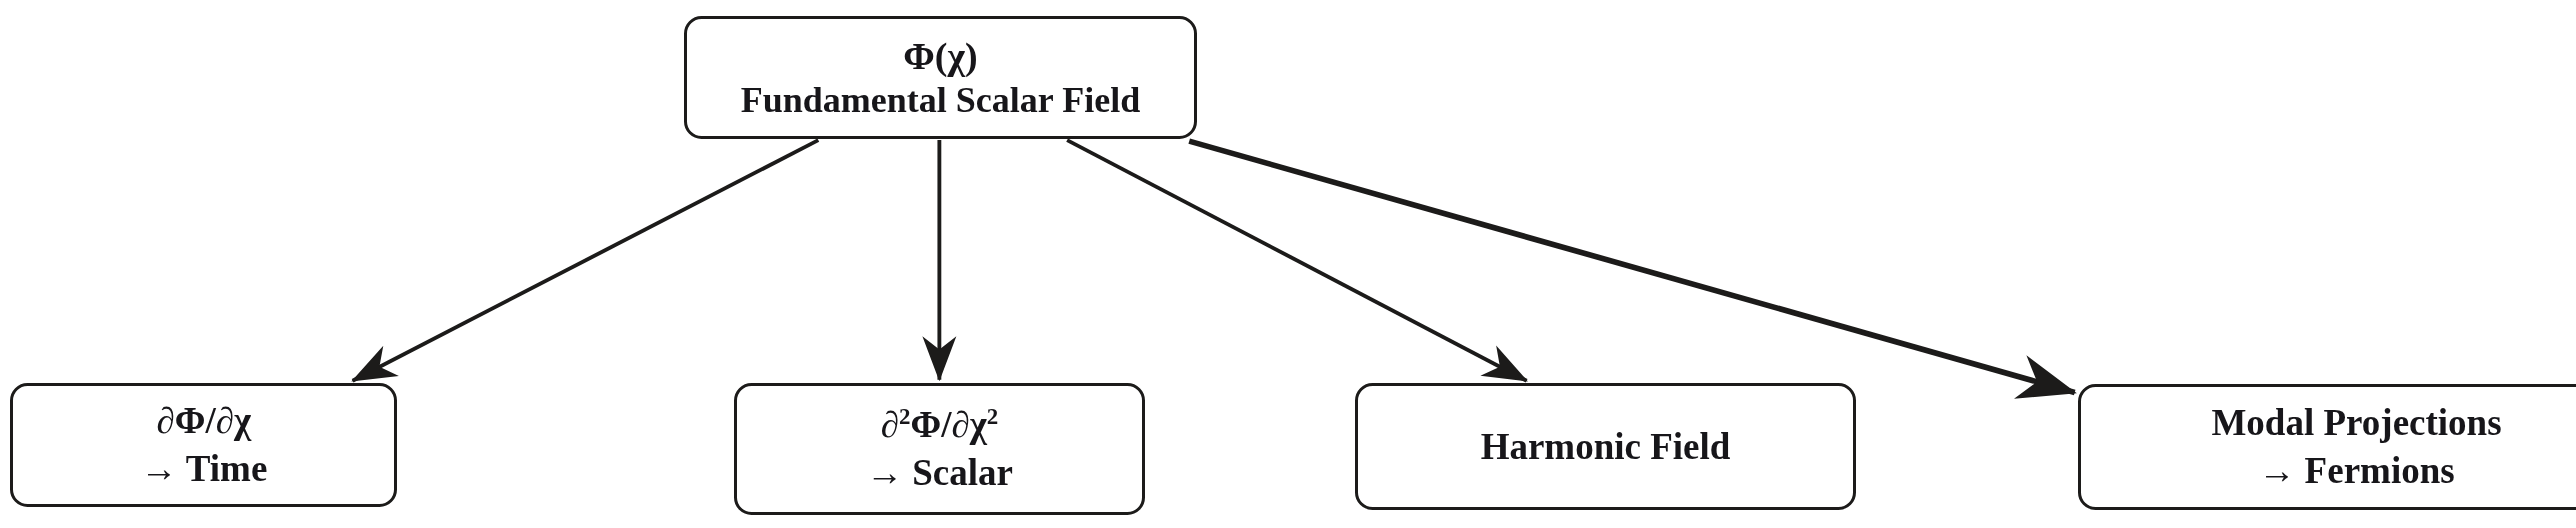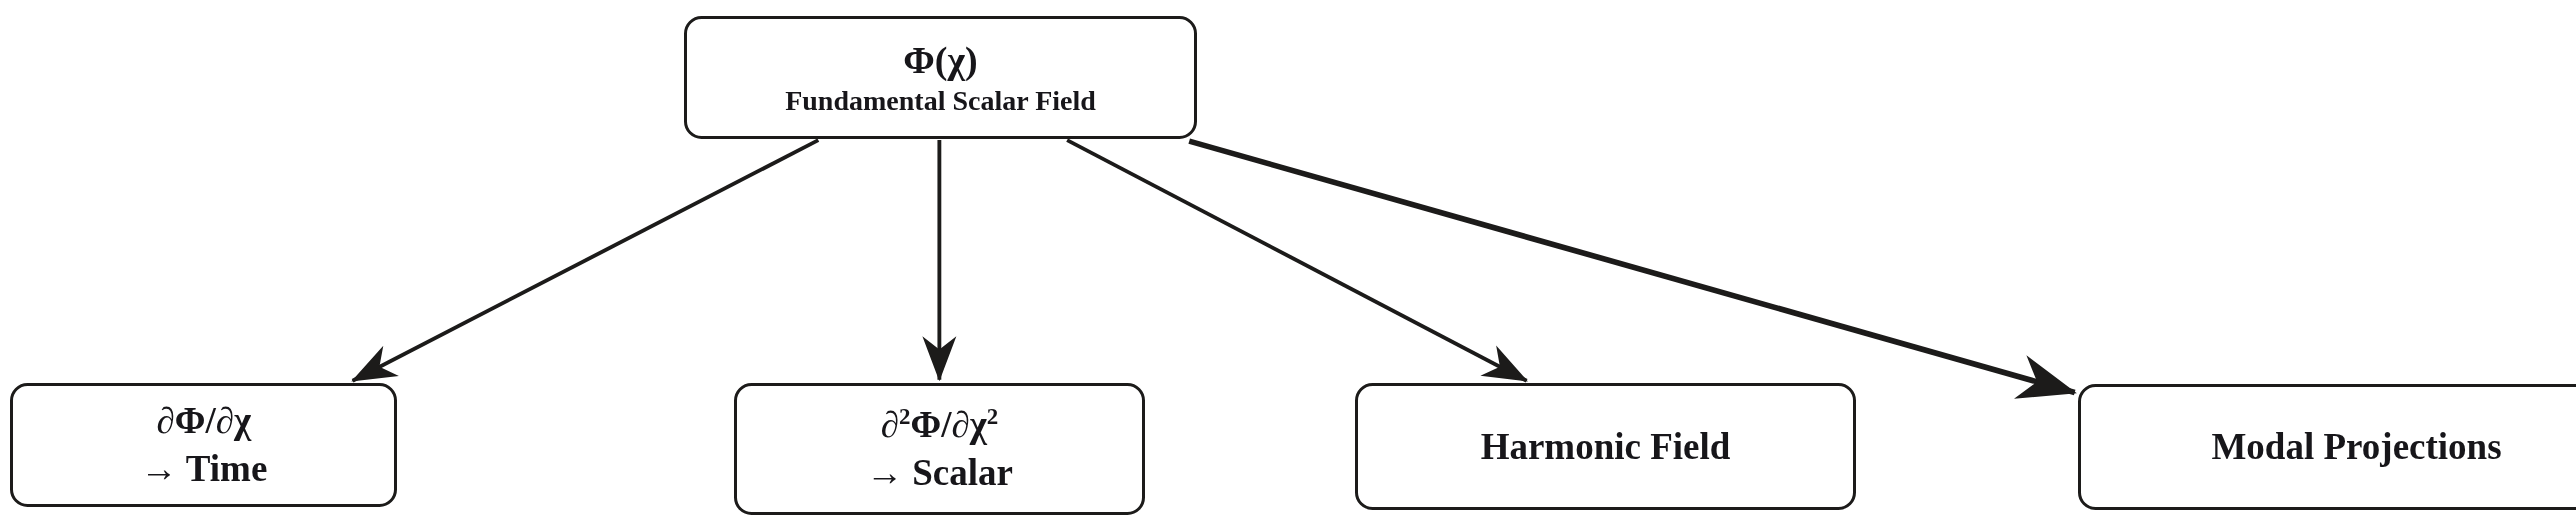--- a/index.html
+++ b/index.html
@@ -41,21 +41,21 @@
     text-align: center;
     font-weight: bold;
   }
   #node-root {
     left: 684px;
     top: 16px;
     width: 513px;
     height: 123px;
   }
   #node-root .node-line-1 { font-size: 38px; }
-  #node-root .node-line-2 { font-size: 28px; margin-top: 3.1px; }
+  #node-root .node-line-2 { font-size: 36px; margin-top: 3.1px; }
 
   #node-time {
     left: 10.3px;
     top: 383px;
     width: 387px;
     height: 124px;
   }
   #node-gravity {
     left: 734px;
     top: 383px;
@@ -119,16 +119,17 @@
     </div>
     <div class="node-line node-line-2">→ Scalar</div>
   </div>
 
   <div class="node child" id="node-gauge">
     <div class="node-line node-line-1">Harmonic Field</div>
   </div>
 
   <div class="node child" id="node-fermions">
     <div class="node-line node-line-1">Modal Projections</div>
+    <div class="node-line node-line-2">→ Fermions</div>
   </div>
 
 </div>
 
 
 </body></html>

